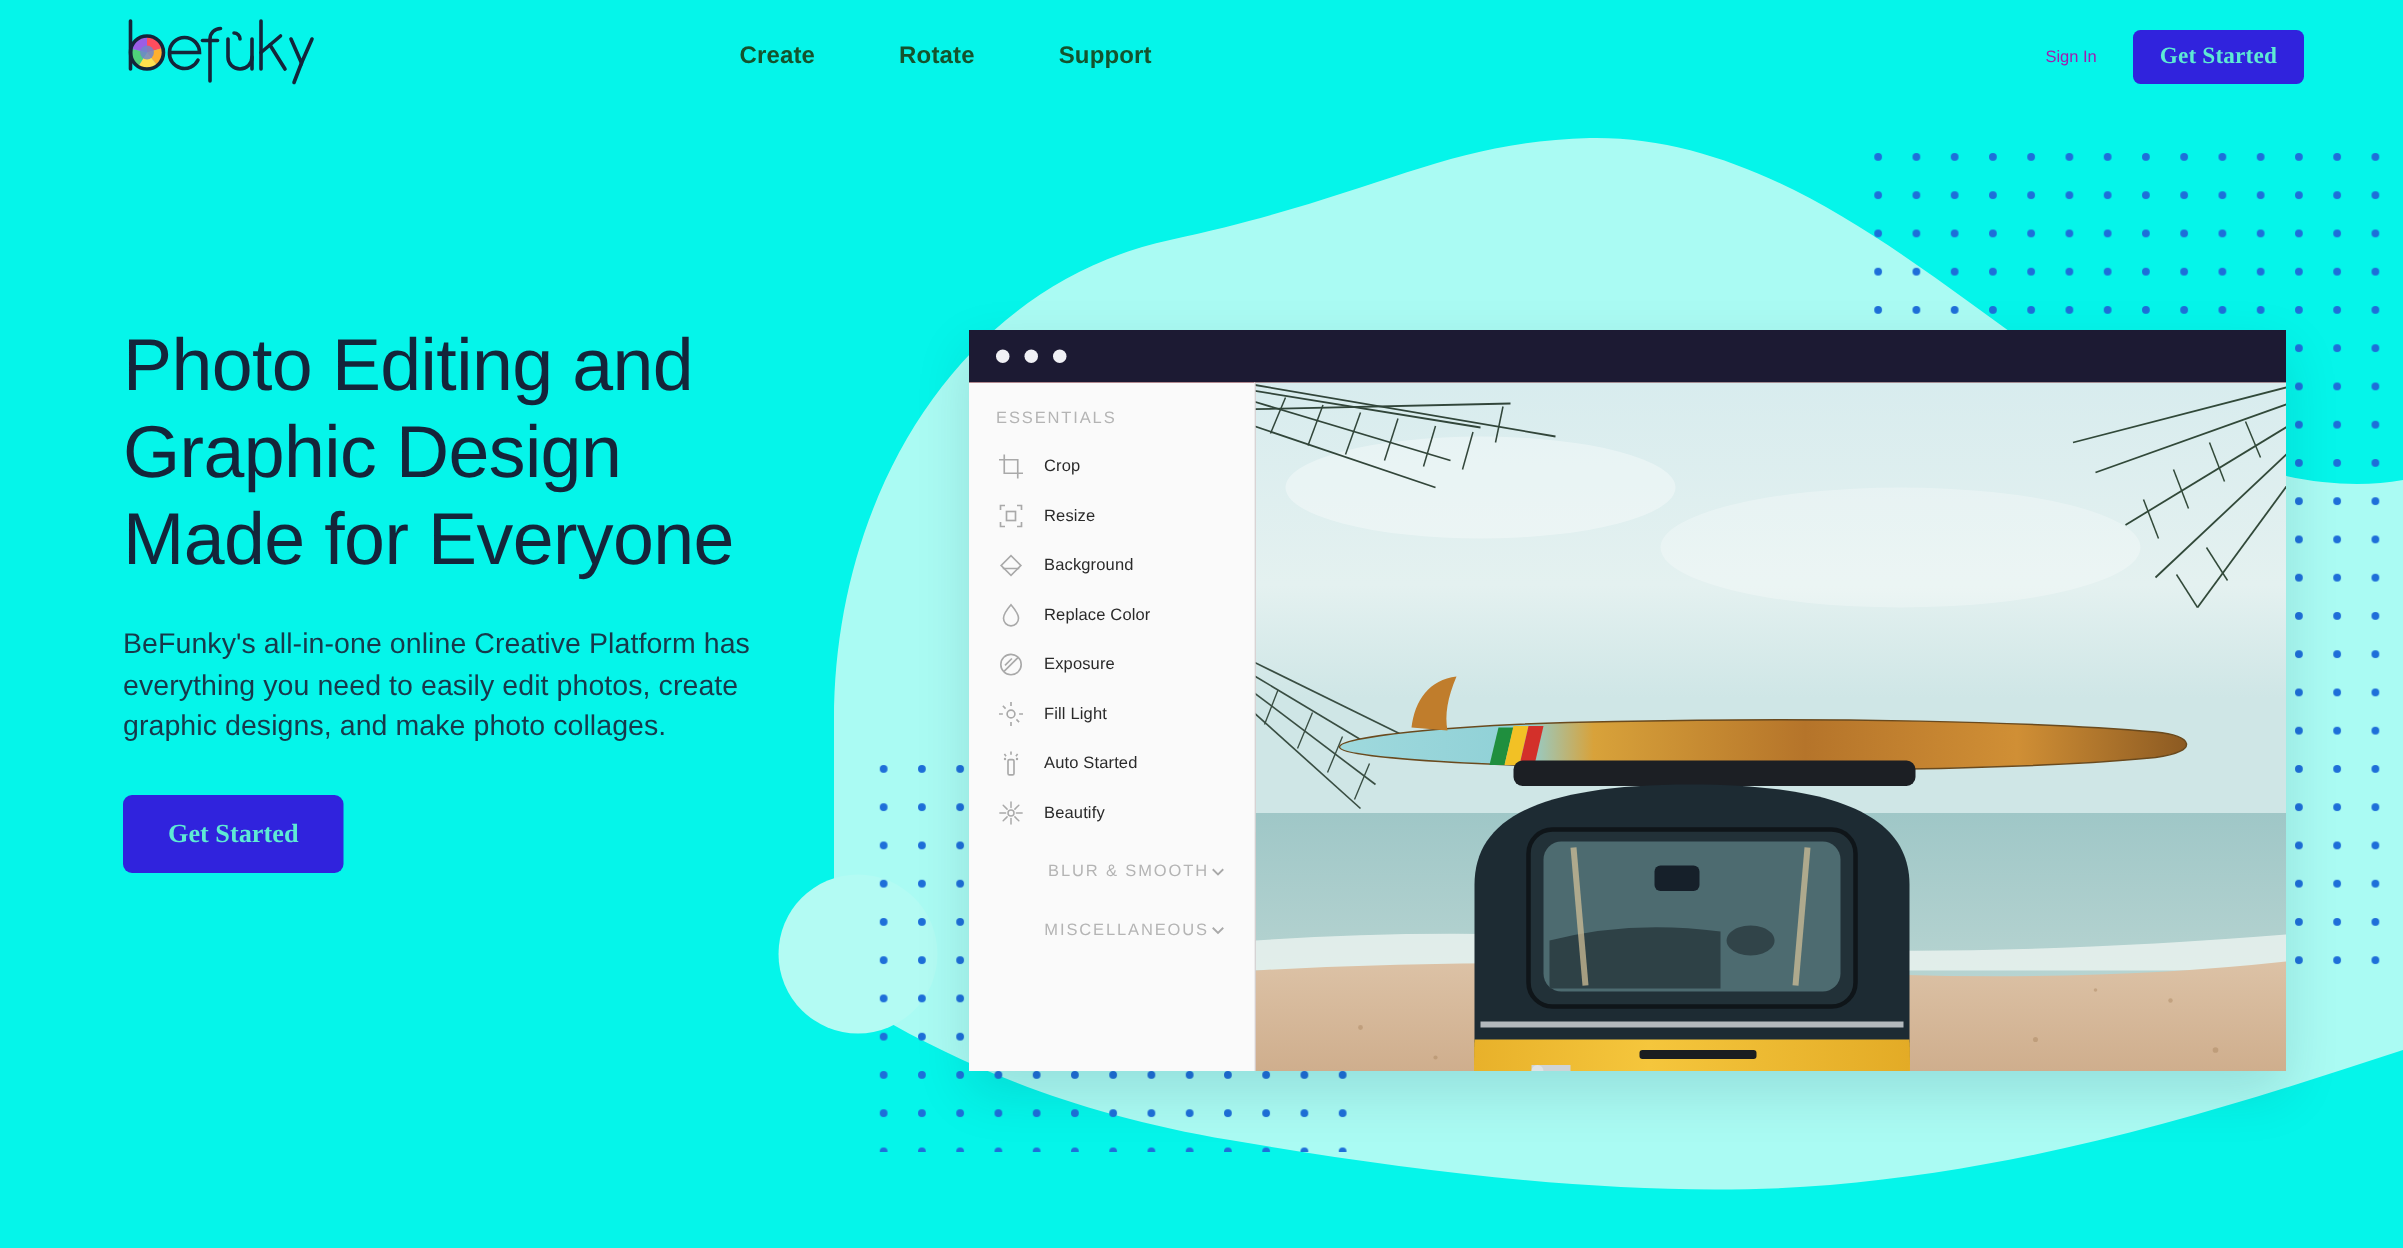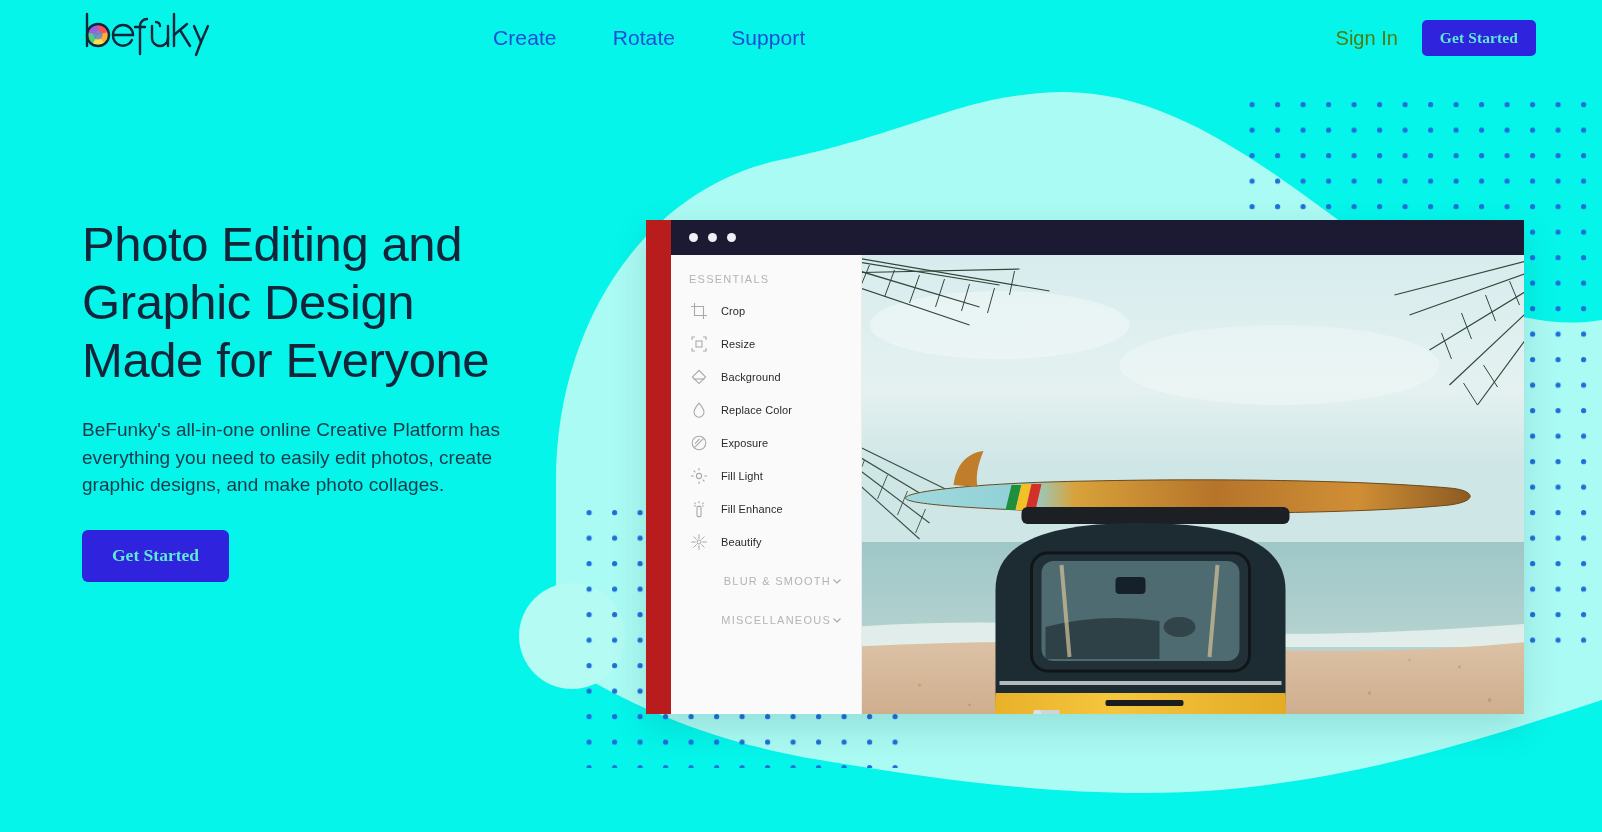--- a/index.html
+++ b/index.html
@@ -31,30 +31,30 @@
     width:140px; height:52px;
     display:block;
   }
   .logo-svg { display:block; width:140px; height:52px; }
 
   .main-nav {
     position:absolute; left:493px; top:0; height:76px;
     display:flex; align-items:center; gap:56px;
   }
   .nav-link {
-    font-size:21px; color:#1d4ed8; letter-spacing:.1px;
-    text-decoration:none; cursor:pointer; white-space:nowrap;
+    font-size:16px; color:#14532d; letter-spacing:.1px;
+    text-decoration:none; cursor:pointer; white-space:nowrap;font-weight:bold;
   }
 
   .header-right {
     position:absolute; right:66px; top:0; height:76px;
     display:flex; align-items:center; gap:24px;
   }
   .signin-link {
-    font-size:20px; color:#4d7c0f; text-decoration:none; cursor:pointer;
+    font-size:11px; color:#a21caf; text-decoration:none; cursor:pointer;
     white-space:nowrap;
   }
   .btn-primary {
     display:inline-flex; align-items:center; justify-content:center;
     background:#3023dd; color:#5eead4;
     border:none; border-radius:5px; cursor:pointer;
     font-family:Liberation Serif, serif;
   }
   .btn-header {
     height:36px; padding:0 18px; font-size:15.5px; font-weight:bold;
@@ -79,21 +79,21 @@
     margin-top:31px; height:52px; padding:0 30px;
     font-size:17.5px; font-weight:bold; border-radius:6px;
   }
 
   
   .app-window {
     position:absolute; left:646px; top:220px;
     width:878px; height:494px;
     background:#b91c1c;
     box-shadow:0 14px 34px rgba(8,40,60,.13);
-    overflow:hidden; z-index:25;padding-left:25px;
+    overflow:hidden; z-index:25;
   }
   .window-titlebar {
     height:35px; background:#1c1a33;
     display:flex; align-items:center; padding-left:18px; gap:10px;
   }
   .win-dot { width:9px; height:9px; border-radius:50%; background:#f0f0f5; }
 
   .window-body { display:flex; height:459px; }
 
   .tool-sidebar {
@@ -316,21 +316,21 @@
           <span class="tool-icon">
             <svg viewBox="0 0 18 18" fill="none" stroke="currentColor" stroke-width="1.1">
               <rect x="7" y="6.4" width="4" height="10.2" rx="1"></rect>
               <path d="M9 1 V3.2"></path>
                 <path d="M4.6 2.6 L5.7 4.2"></path>
                 <path d="M13.4 2.6 L12.3 4.2"></path>
               <circle cx="5" cy="6" r=".8" fill="currentColor" stroke="none"></circle>
               <circle cx="13" cy="6" r=".8" fill="currentColor" stroke="none"></circle>
             </svg>
             </span>
-          <span class="tool-label">Fill Enhance</span>
+          <span class="tool-label">Auto Started</span>
         </div>
 
         <div class="tool-item">
           <span class="tool-icon">
             <svg viewBox="0 0 18 18" fill="none" stroke="currentColor" stroke-width="1">
               <circle cx="9" cy="9" r="2"></circle>
               <g stroke-linecap="round">
                 <path d="M9 1.6 V5.4"></path>
                   <path d="M9 12.6 V16.4"></path>
                 <path d="M1.6 9 H5.4"></path>

